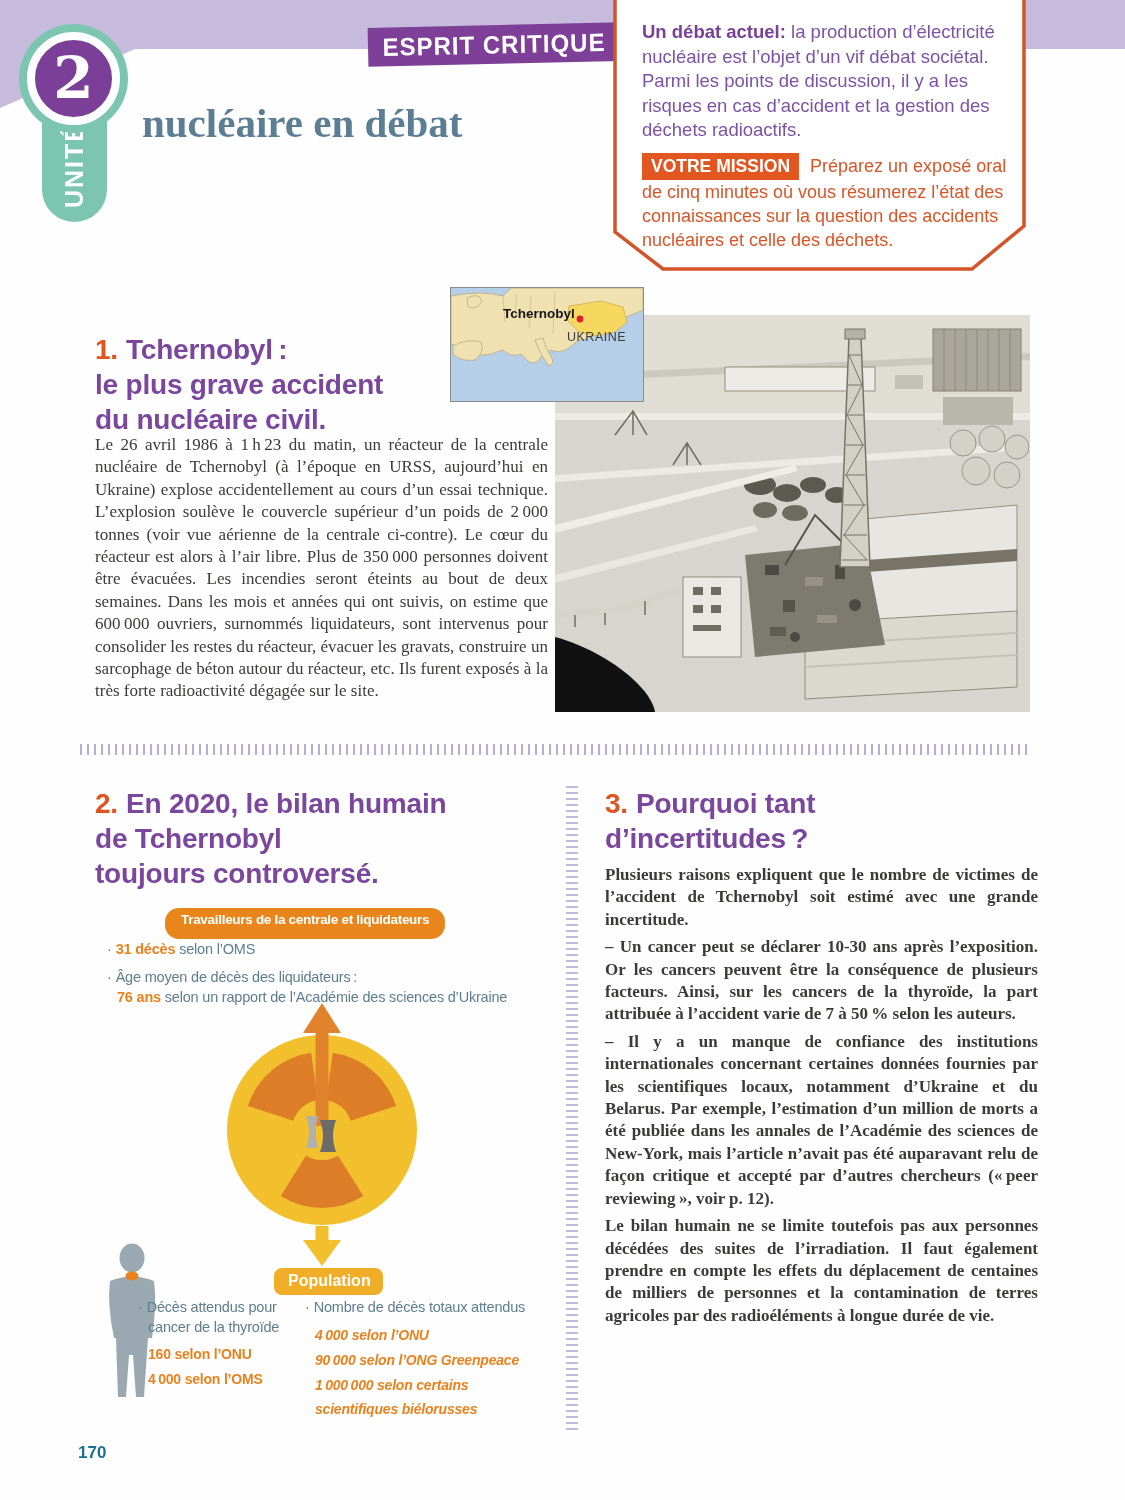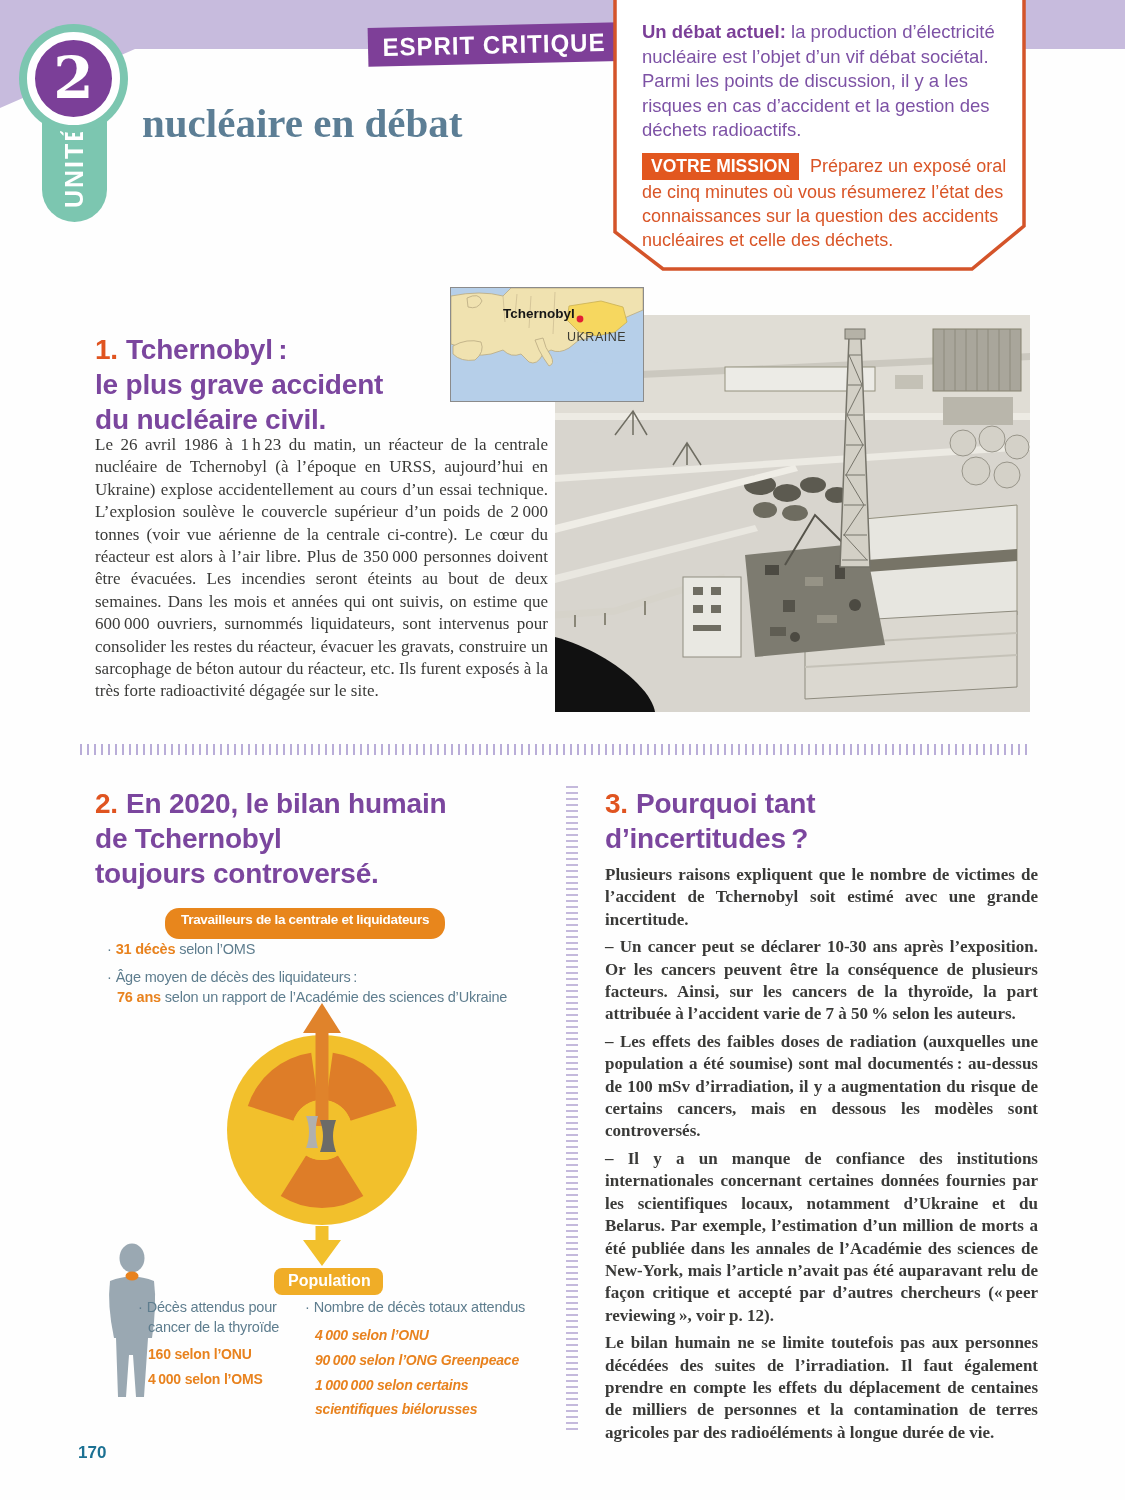--- a/index.html
+++ b/index.html
@@ -243,20 +243,19 @@
     </div>
   </div>
 
   <div class="abs heading s3-head">
     <div><span class="num">3.</span><span>Pourquoi tant</span></div>
     <div>d’incertitudes ?</div>
   </div>
   <div class="abs body-serif s3-body">
     <p>Plusieurs raisons expliquent que le nombre de victimes de l’accident de Tchernobyl soit estimé avec une grande incertitude.</p>
     <p>– Un cancer peut se déclarer 10-30 ans après l’exposition. Or les cancers peuvent être la conséquence de plusieurs facteurs. Ainsi, sur les cancers de la thyroïde, la part attribuée à l’accident varie de 7 à 50 % selon les auteurs.</p>
-    <p>– Les effets des faibles doses de radiation (auxquelles une population a été soumise) sont mal documentés : au-dessus de 100 mSv d’irradiation, il y a augmentation du risque de certains cancers, mais en dessous les modèles sont controversés.</p>
     <p>– Il y a un manque de confiance des institutions internationales concernant certaines données fournies par les scientifiques locaux, notamment d’Ukraine et du Belarus. Par exemple, l’estimation d’un million de morts a été publiée dans les annales de l’Académie des sciences de New-York, mais l’article n’avait pas été auparavant relu de façon critique et accepté par d’autres chercheurs (« peer reviewing », voir p. 12).</p>
     <p>Le bilan humain ne se limite toutefois pas aux personnes décédées des suites de l’irradiation. Il faut également prendre en compte les effets du déplacement de centaines de milliers de personnes et la contamination de terres agricoles par des radioéléments à longue durée de vie.</p>
   </div>
 
   <div class="abs page-number">170</div>
 
 </div>
 
 </body></html>

